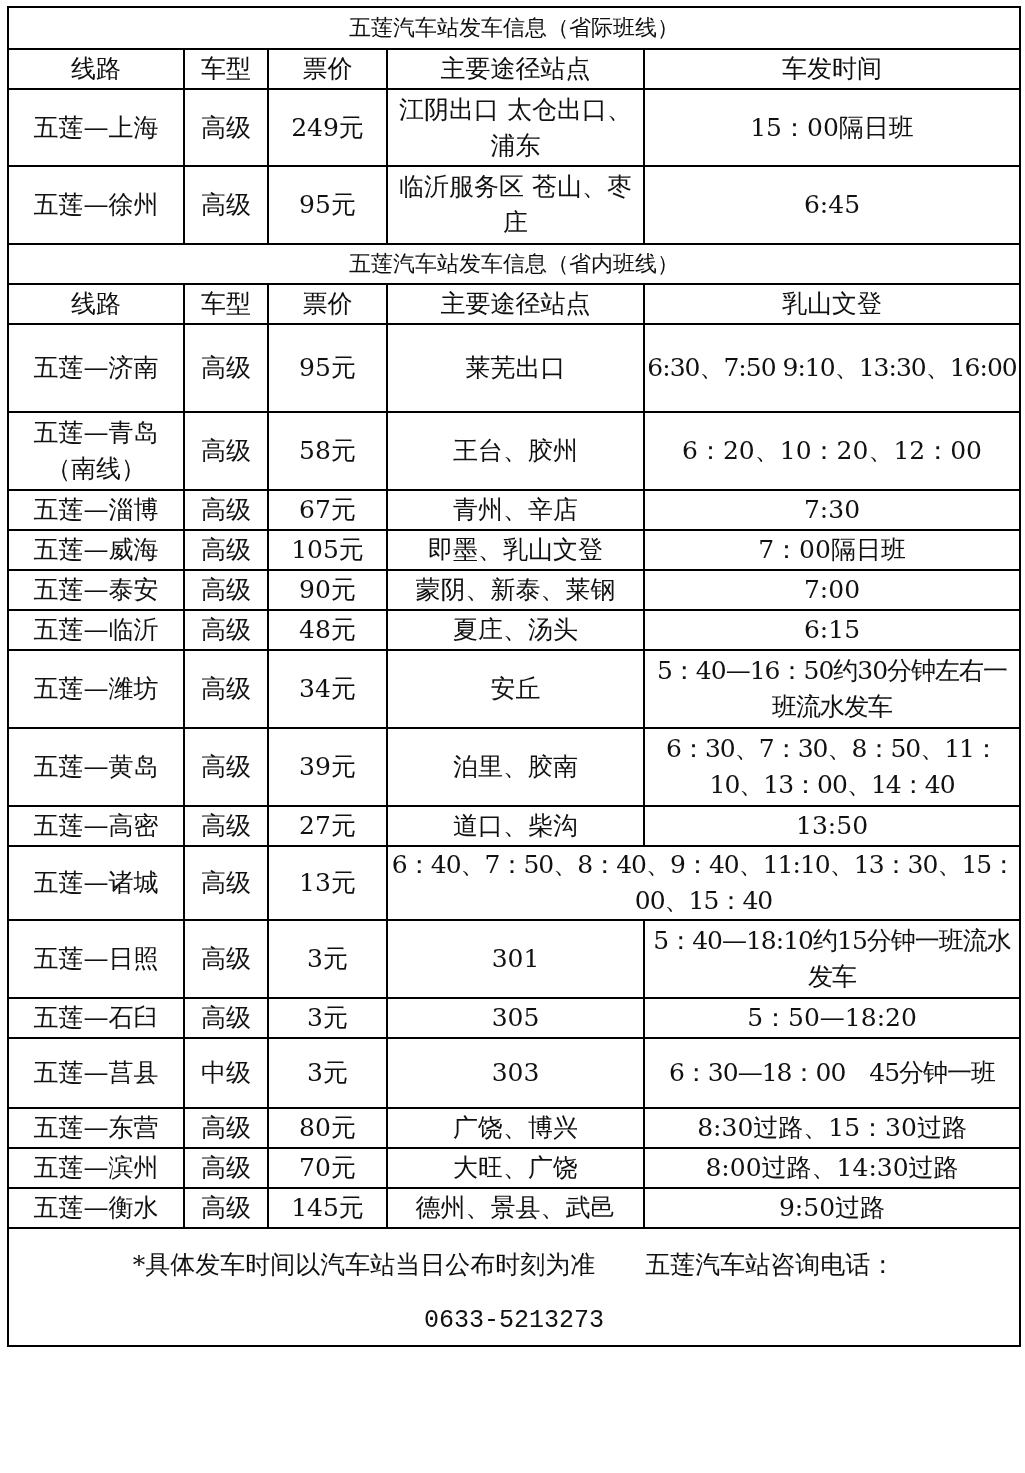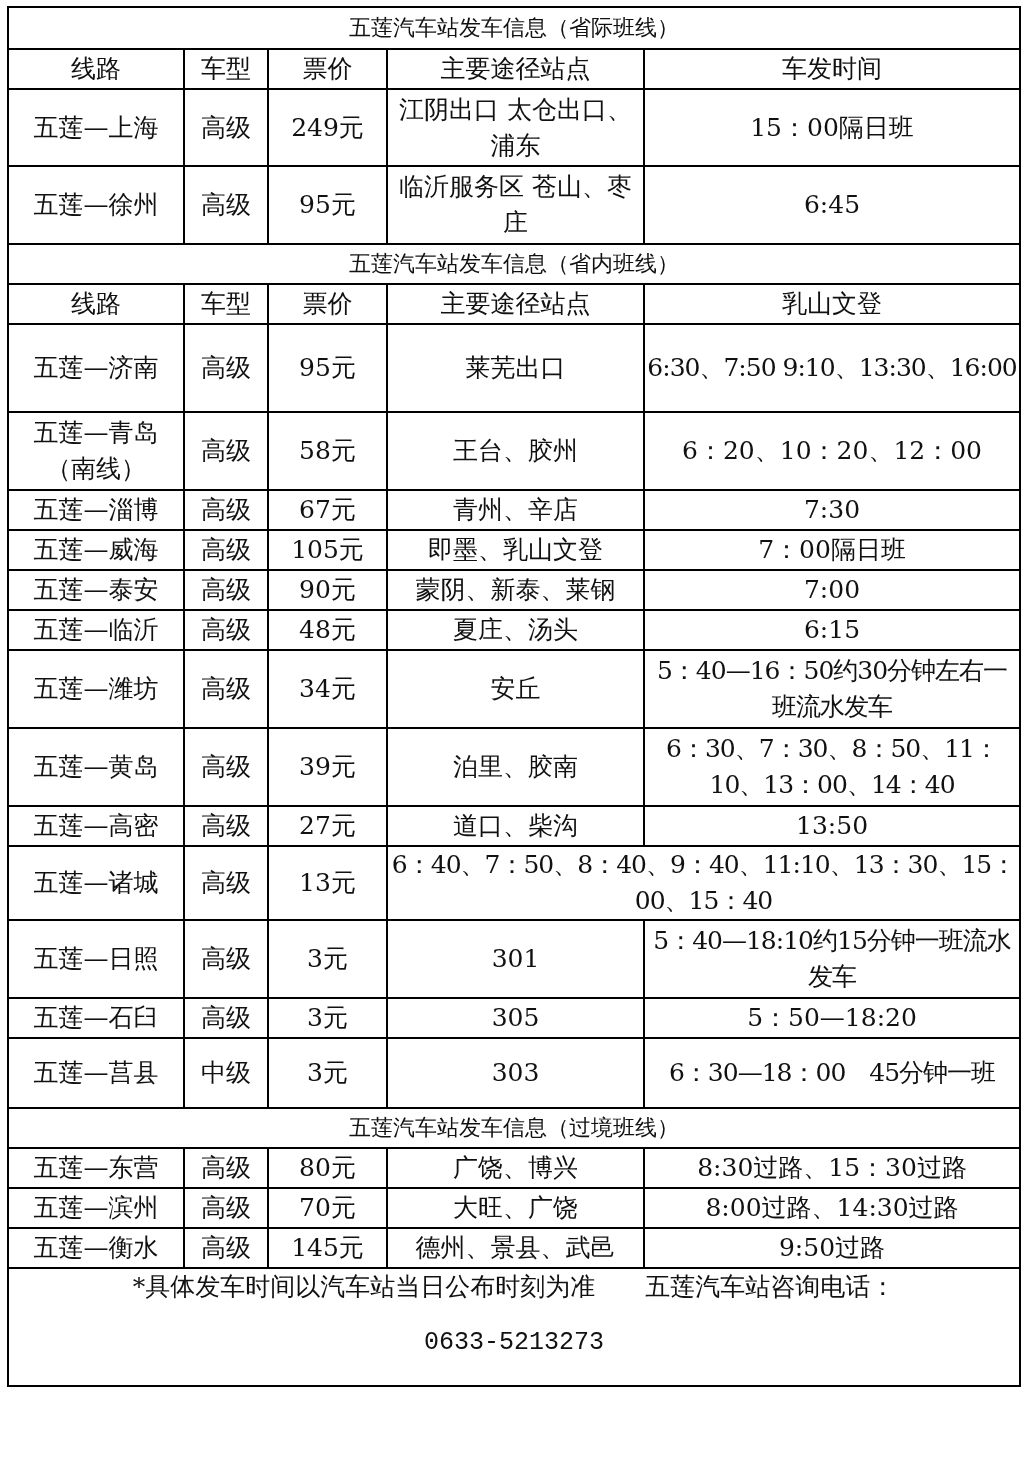--- a/index.html
+++ b/index.html
@@ -10,21 +10,21 @@
       font-family: "DejaVu Serif", "Liberation Serif", serif;
       color: #111; font-size: 25px;
     }
     .sheet td {
       border: 2px solid #000; text-align: center; vertical-align: middle;
       padding: 0 2px; line-height: 36px; overflow: hidden; white-space: normal;
     }
     .sec-title td { height: 38px; font-size: 22px; }
     .hdr td { height: 38px; }
     .footer td { text-align: center; }
-    .footer .line1 { display: block; }
+    .footer .line1 { display: block; margin-top: 18px; }
     .footer .line2 { display: block; margin-top: 20px; font-family: Liberation Mono, monospace; }
     .tight { letter-spacing: -1px; border-radius: 16px; }
   </style>
 </head>
 <body>
 
 <table class="sheet">
   <colgroup>
     <col style="width:176px">
       <col style="width:84px">
@@ -153,23 +153,20 @@
       <td>5：50—18:20</td>
     </tr>
     <tr style="height:70px">
       <td>五莲—莒县</td>
       <td>中级</td>
       <td>3元</td>
       <td>303</td>
       <td class="tight">6：30—18：00　45分钟一班</td>
     </tr>
 
-    <tr class="sec-title">
-      <td colspan="5">五莲汽车站发车信息（过境班线）</td>
-    </tr>
     <tr style="height:40px">
       <td>五莲—东营</td>
       <td>高级</td>
       <td>80元</td>
       <td>广饶、博兴</td>
       <td>8:30过路、15：30过路</td>
     </tr>
     <tr style="height:40px">
       <td>五莲—滨州</td>
       <td>高级</td>

